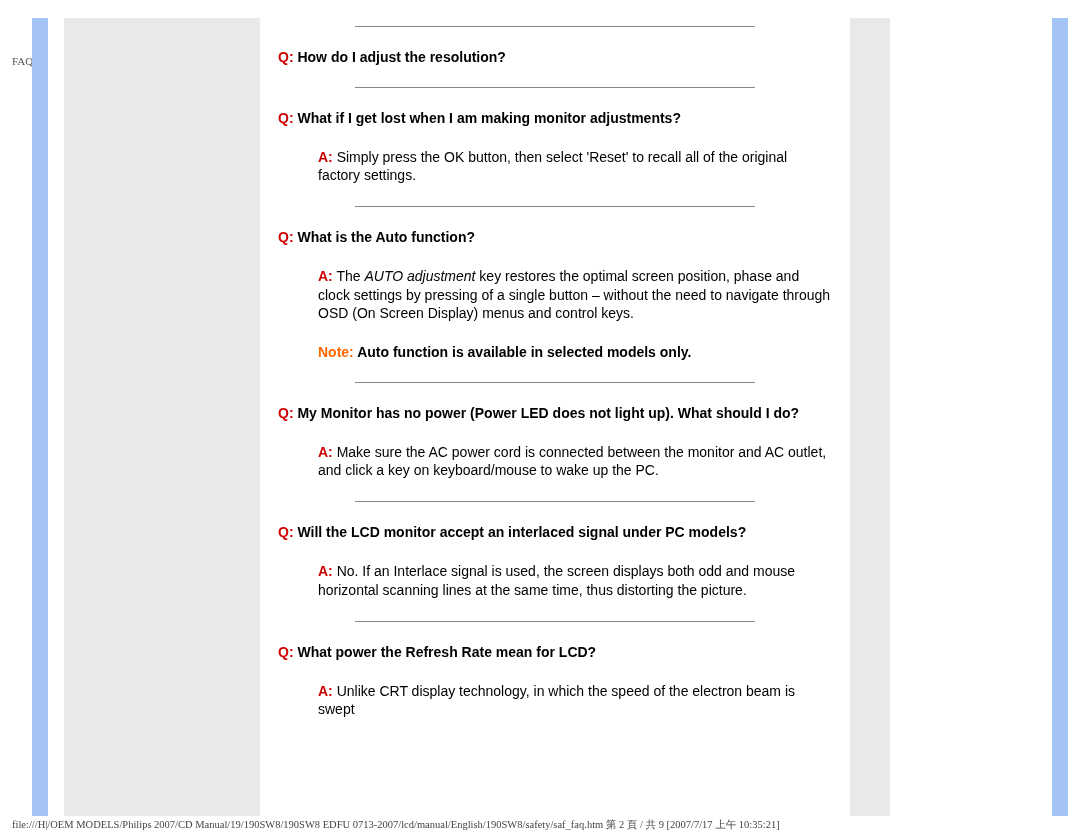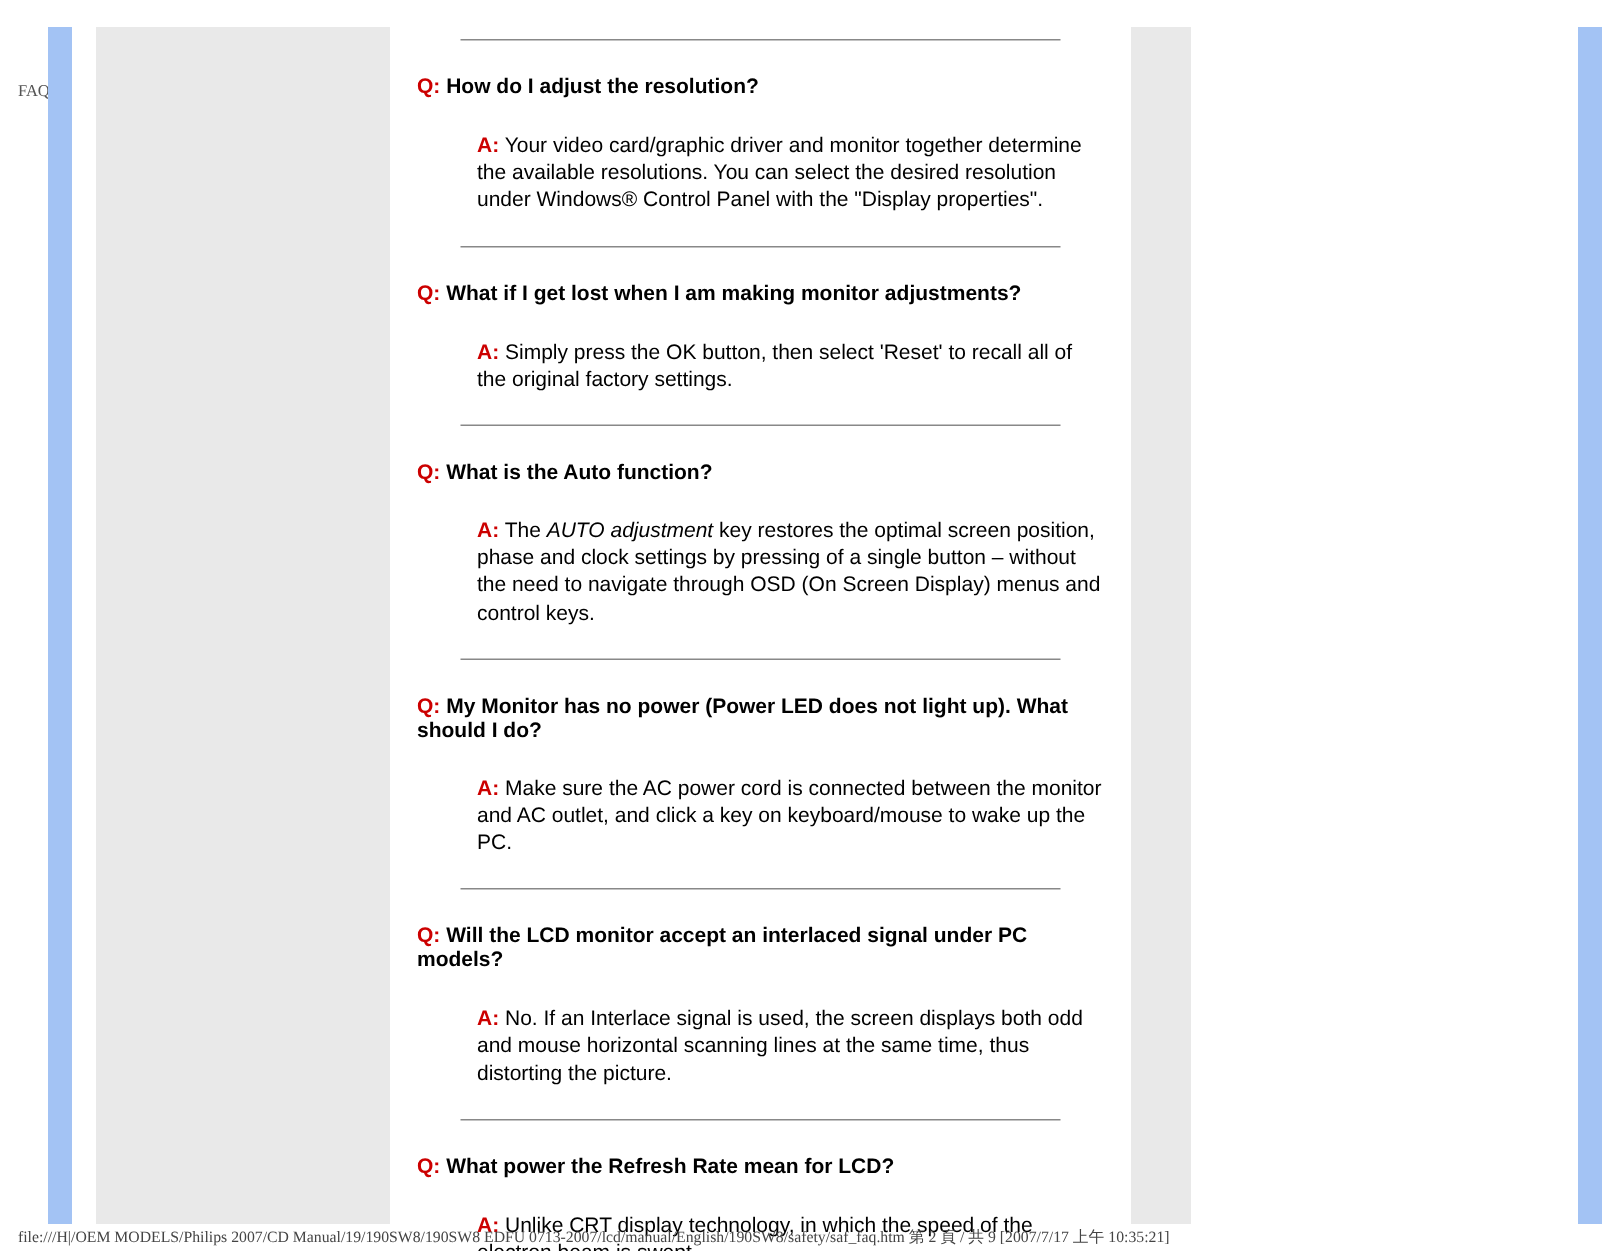--- a/index.html
+++ b/index.html
@@ -26,21 +26,21 @@
     left: 0; right: 0;
     display: flex;
   }
   .leftpad { width: 32px; }
   .bar-left { width: 16px; background: #a3c3f4; }
   .gap1 { width: 16px; background: #fff; }
   .sidebar { width: 196px; background: #e9e9e9; }
   .content {
     background: #fff;
     padding: 0 18px 0 18px;
-    width: 494px;
+    width: 590px;
     position: relative;
   }
   .rightcol { width: 40px; background: #e9e9e9; }
   .gap2 { flex: 1; background: #fff; }
   .bar-right { width: 16px; background: #a3c3f4; }
   .rightpad { width: 12px; }
   .hr {
     border: none;
     border-top: 1px solid #888;
     width: 400px;
@@ -78,24 +78,20 @@
   <div class="sidebar"></div>
   <div class="content">
 
     <hr class="hr">
 
     <div class="faq-item">
       <div class="q-line">
         <span class="q-prefix">Q:</span>
         <span>How do I adjust the resolution?</span>
       </div>
-      <div class="a-block">
-        <span class="a-prefix">A:</span>
-        <span>Your video card/graphic driver and monitor together determine the available resolutions. You can select the desired resolution under Windows® Control Panel with the "Display properties".</span>
-      </div>
       <hr class="hr">
     </div>
 
     <div class="faq-item">
       <div class="q-line">
         <span class="q-prefix">Q:</span>
         <span>What if I get lost when I am making monitor adjustments?</span>
       </div>
       <div class="a-block">
         <span class="a-prefix">A:</span>
@@ -105,20 +101,24 @@
     </div>
 
     <div class="faq-item">
       <div class="q-line">
         <span class="q-prefix">Q:</span>
         <span>What is the Auto function?</span>
       </div>
       <div class="a-block">
         <span class="a-prefix">A:</span>
         <span>The </span><em class="ital">AUTO adjustment</em><span> key restores the optimal screen position, phase and clock settings by pressing of a single button – without the need to navigate through OSD (On Screen Display) menus and control keys.</span>
+      </div>
+      <div class="note-block">
+        <span class="note-prefix">Note:</span>
+        <span>Auto function is available in selected models only.</span>
       </div>
       <hr class="hr">
     </div>
 
     <div class="faq-item">
       <div class="q-line">
         <span class="q-prefix">Q:</span>
         <span>My Monitor has no power (Power LED does not light up). What should I do?</span>
       </div>
       <div class="a-block">

